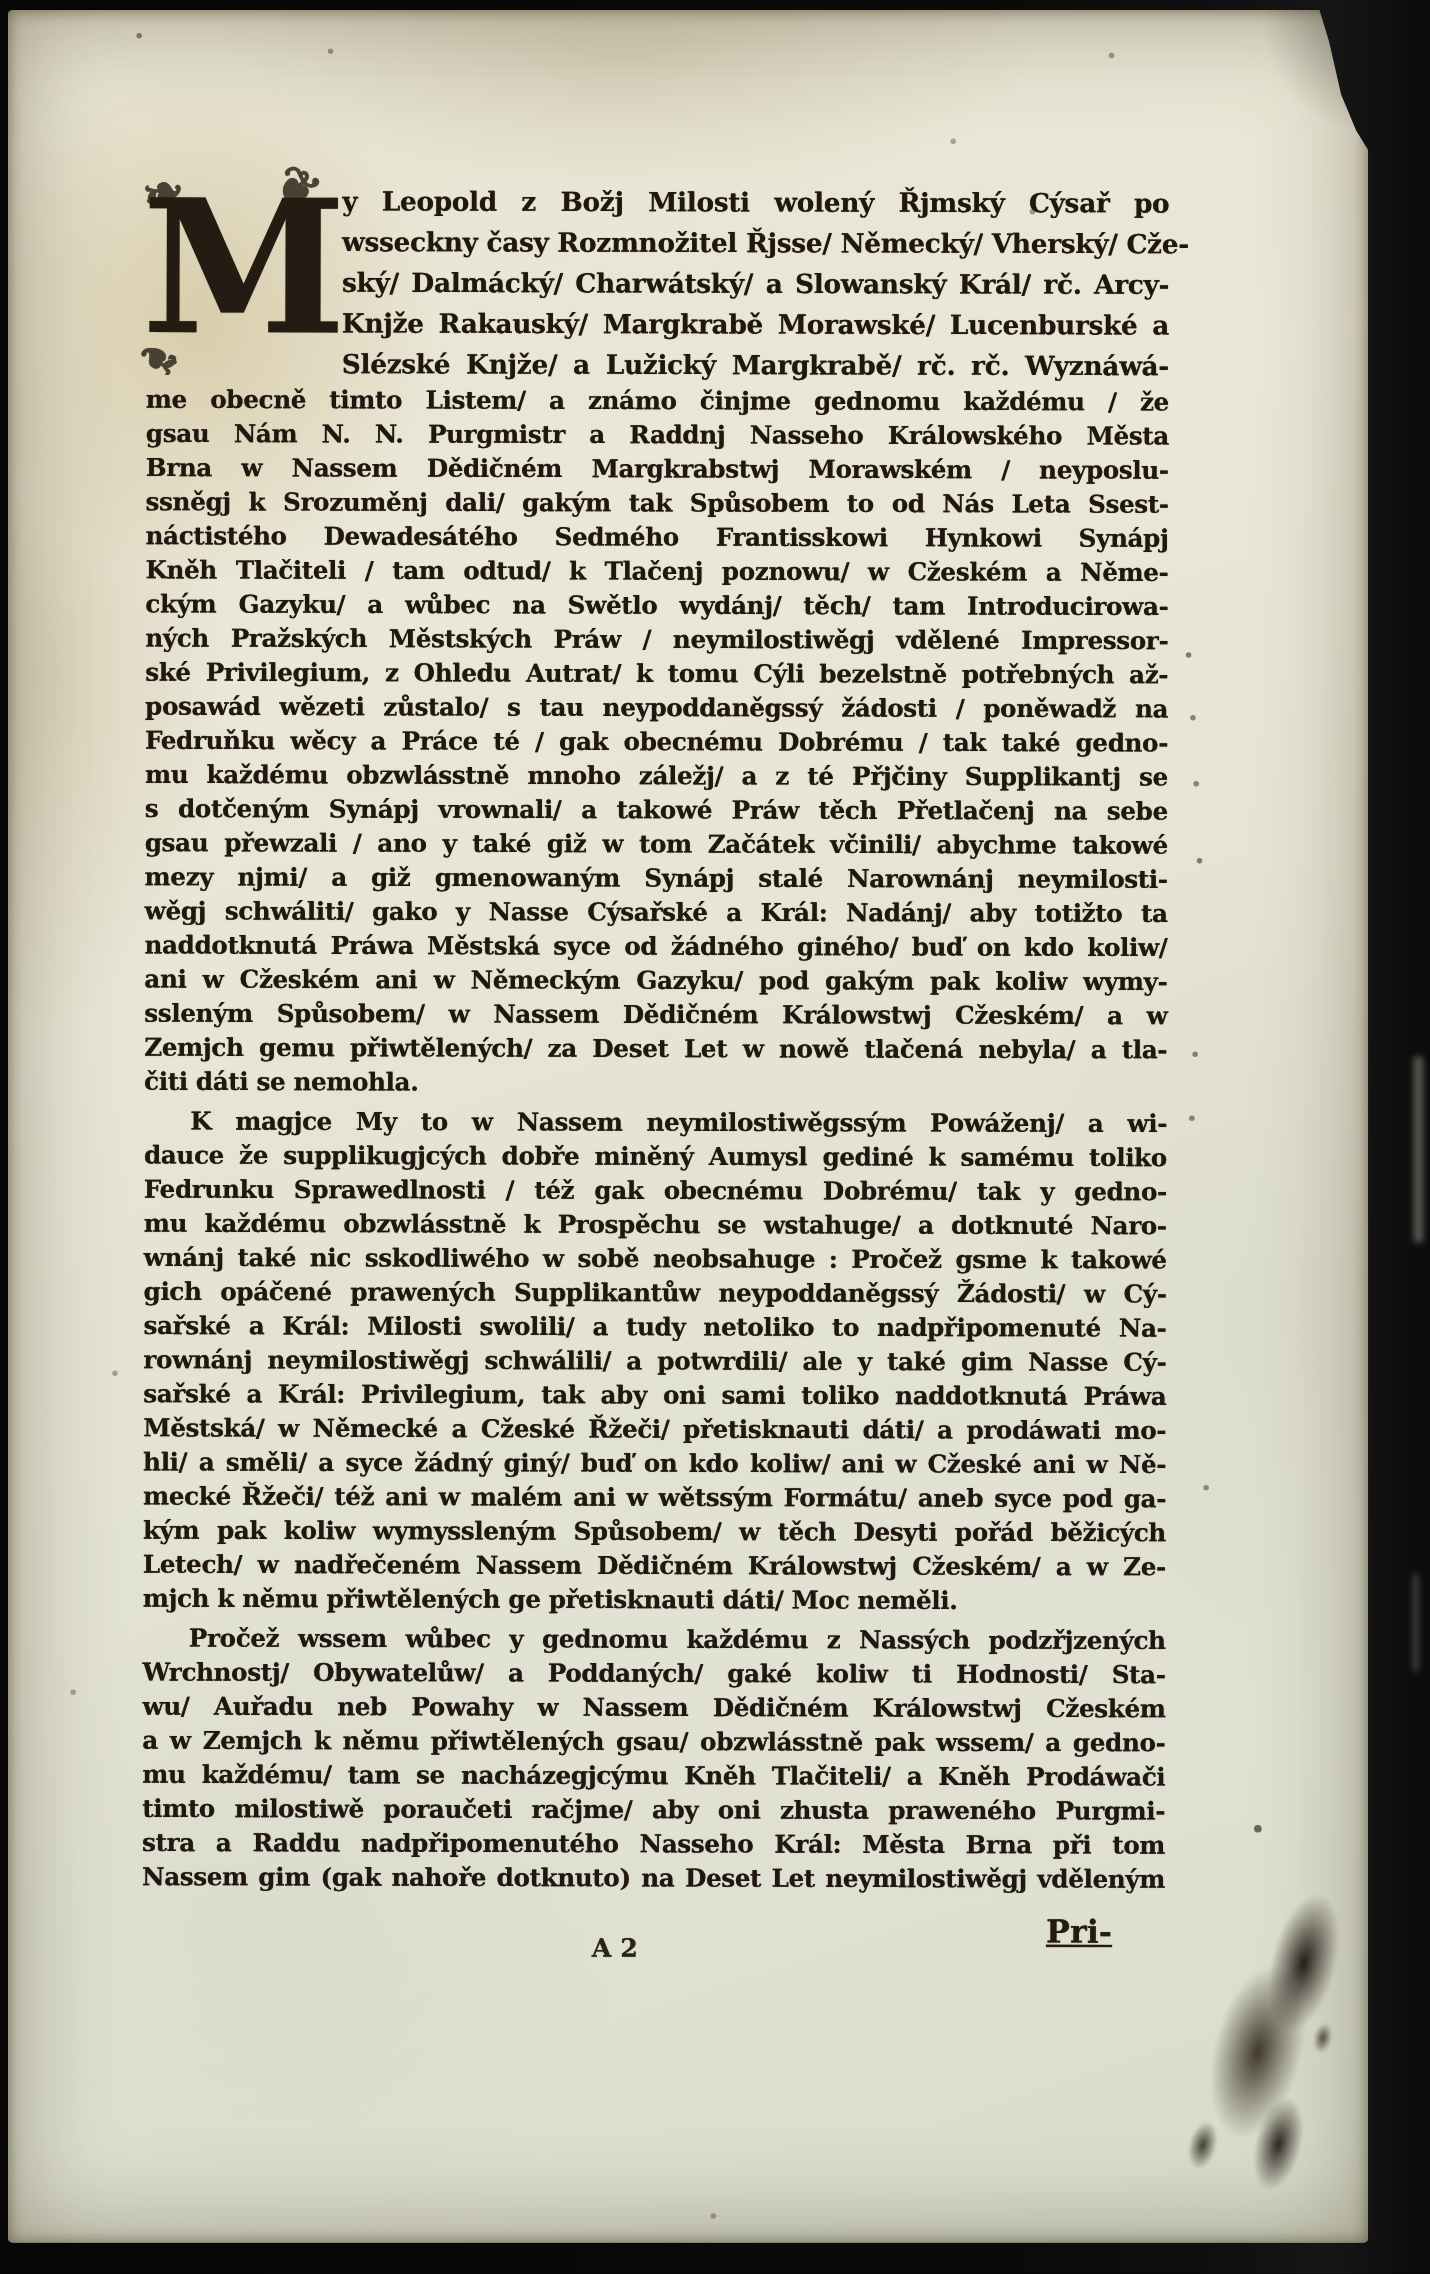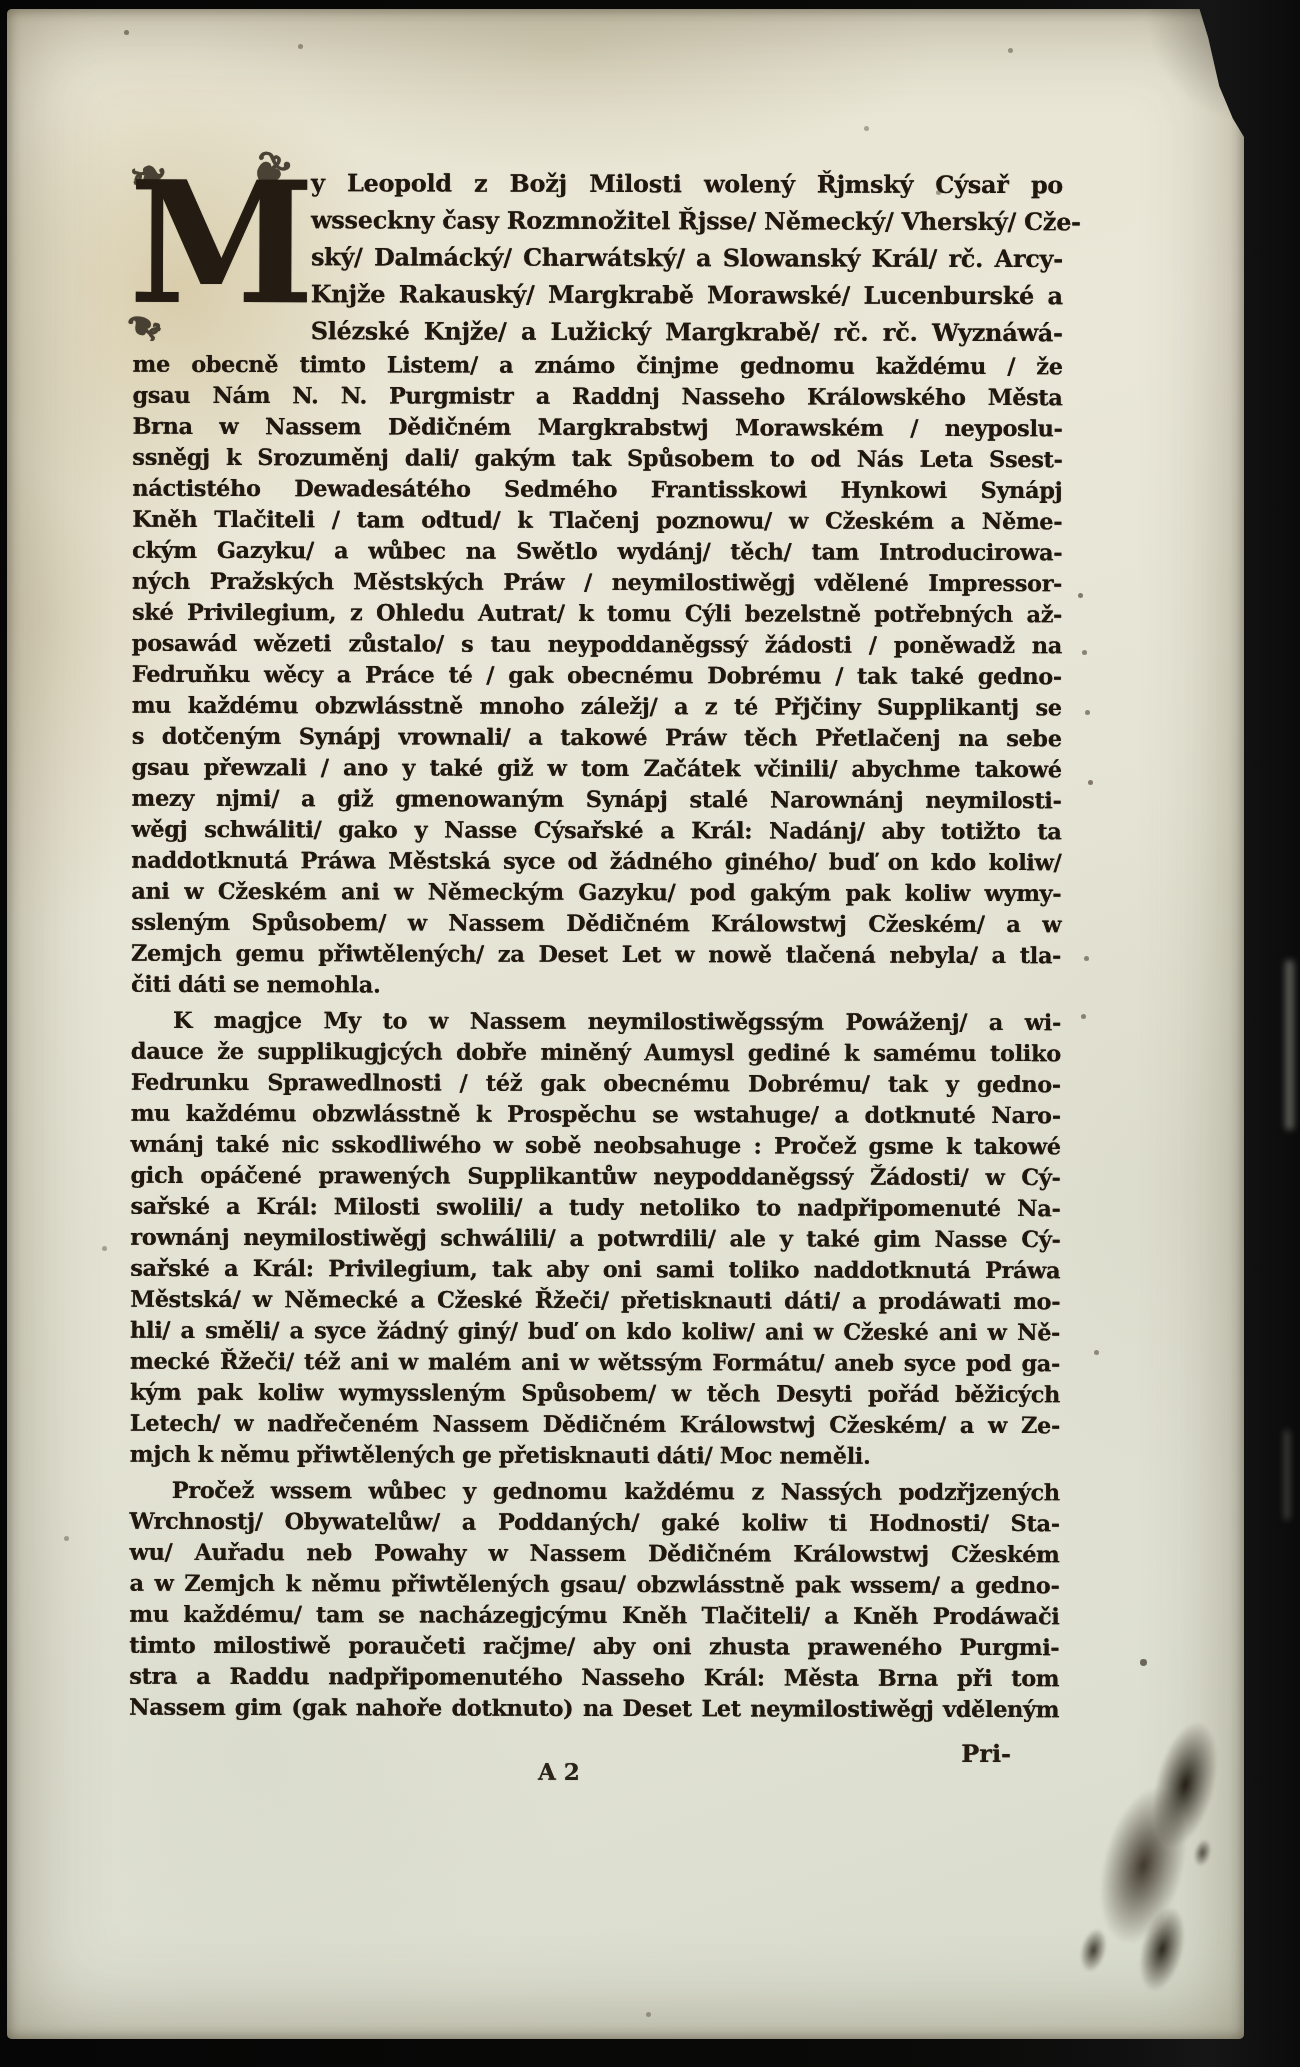--- a/index.html
+++ b/index.html
@@ -32,21 +32,21 @@
   .fl3{left:-8px;top:140px;transform:rotate(200deg);}
   .line{text-align:justify;text-align-last:justify;white-space:nowrap;}
   .hline{font-size:24px;line-height:37px;font-weight:bold;letter-spacing:-.3px;}
   .para .line{font-size:22.5px;line-height:31px;font-weight:bold;letter-spacing:-.4px;}
   .para.indent{margin-top:5px;}
   .para.indent .line:first-child{padding-left:42px;}
   .line.last{text-align-last:left;}
   .heading{overflow:visible;}
   .footer-row{position:relative;height:70px;margin-top:12px;font-weight:bold;}
   .signature{position:absolute;left:0;right:70px;top:22px;text-align:center;font-size:23px;color:#2a2318;}
-  .catchword{position:absolute;right:48px;top:2px;font-size:24px;color:#241c12;}
+  .catchword{position:absolute;right:48px;top:2px;font-size:29px;color:#241c12;text-decoration:underline;}
   .inkblot{position:absolute;left:1062px;top:1700px;width:175px;height:295px;
     transform:rotate(14deg);filter:blur(1px);
     background:
       radial-gradient(42px 92px at 56% 24%, rgba(24,18,10,.95), rgba(24,18,10,0) 70%),
       radial-gradient(56px 112px at 44% 54%, rgba(36,27,15,.85), rgba(36,27,15,0) 72%),
       radial-gradient(30px 62px at 66% 80%, rgba(24,18,10,.9), rgba(24,18,10,0) 70%),
       radial-gradient(18px 32px at 28% 86%, rgba(24,18,10,.8), rgba(24,18,10,0) 70%),
       radial-gradient(12px 20px at 75% 45%, rgba(24,18,10,.7), rgba(24,18,10,0) 70%);}
   .specks{position:absolute;left:0;top:0;width:3px;height:3px;border-radius:50%;background:transparent;
     box-shadow:

